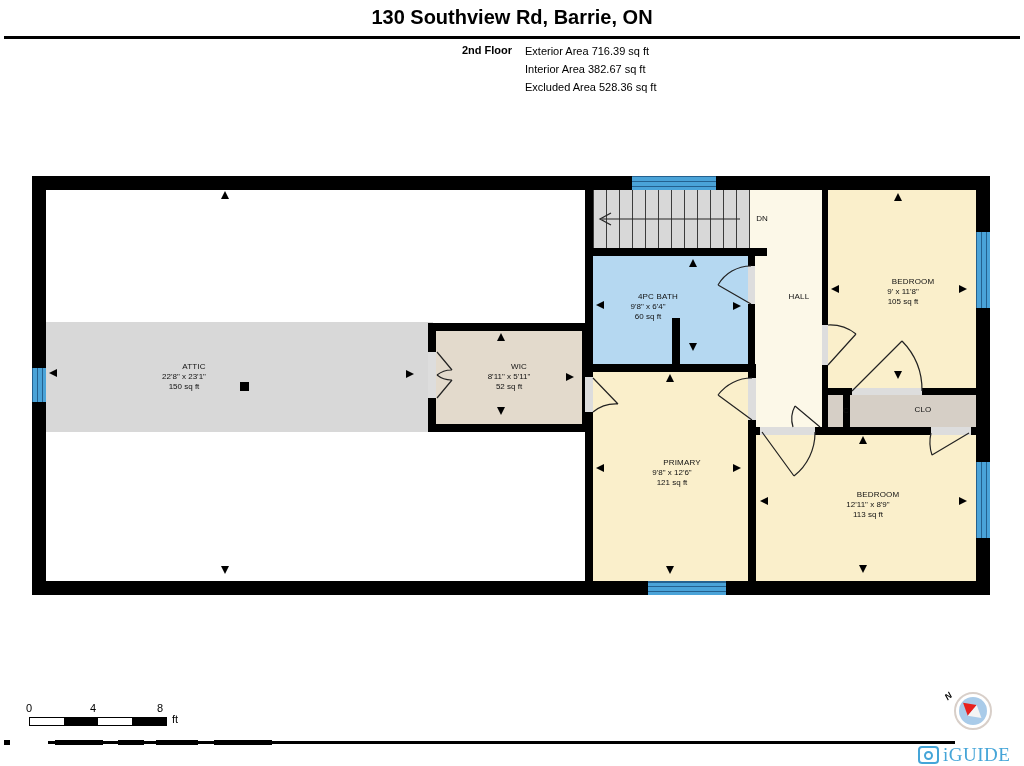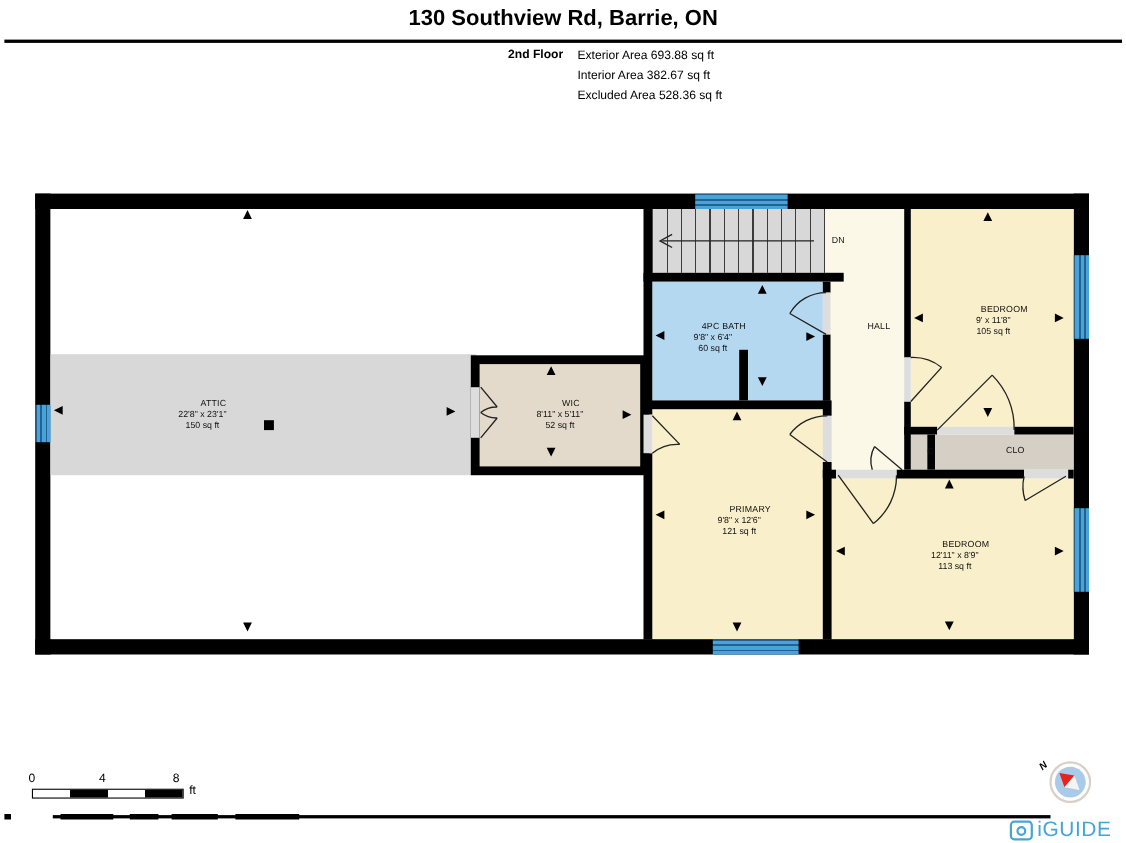--- a/index.html
+++ b/index.html
@@ -45,34 +45,34 @@
                  background:#fff;border:2px solid #d8cfc9;}
   #compass .face{position:absolute;left:5px;top:5px;width:28px;height:28px;border-radius:50%;background:#a9cbe9;}
   #compass .needle{position:absolute;left:11px;top:5px;width:16px;height:28px;transform:rotate(-50deg);}
   #compass .red{position:absolute;left:1px;top:1px;width:0;height:0;
                 border-left:7px solid transparent;border-right:7px solid transparent;border-bottom:12px solid #e8211d;}
   #compass .white{position:absolute;left:1px;top:13px;width:0;height:0;
                 border-left:7px solid transparent;border-right:7px solid transparent;border-top:12px solid #f4f4f4;}
   #compass .nlabel{position:absolute;left:-9px;top:-1px;font-size:9px;font-weight:bold;font-style:italic;
                    transform:rotate(-40deg);}
   
-  #brand{position:absolute;left:918px;top:744px;height:22px;display:flex;align-items:center;gap:4px;color:#45a5d8;}
+  #brand{position:absolute;left:918px;top:744px;height:22px;display:flex;align-items:center;gap:4px;color:#45a5d8;font-family:Liberation Serif, serif;}
   #brand .cam{position:relative;width:17px;height:14px;border:2px solid #45a5d8;border-radius:4px;}
   #brand .lens{position:absolute;left:4px;top:2.5px;width:5px;height:5px;border:2px solid #45a5d8;border-radius:50%;}
   #brand .word{font-size:19px;letter-spacing:.5px;}
   svg.overlay{position:absolute;left:0;top:0;pointer-events:none;}
 </style>
 </head>
 <body>
 <div id="page">
 
   <div id="title">130 Southview Rd, Barrie, ON</div>
   <div id="rule"></div>
   <div id="floor-label">2nd Floor</div>
-  <div class="statline" style="top:45px;">Exterior Area 693.88 sq ft</div>
+  <div class="statline" style="top:45px;">Exterior Area 716.39 sq ft</div>
   <div class="statline" style="top:63px;">Interior Area 382.67 sq ft</div>
   <div class="statline" style="top:81px;">Excluded Area 528.36 sq ft</div>
 
   <div class="wall" style="left:32px;top:176px;width:958px;height:14px;"></div>
   <div class="wall" style="left:32px;top:581px;width:958px;height:14px;"></div>
   <div class="wall" style="left:32px;top:176px;width:14px;height:419px;"></div>
   <div class="wall" style="left:976px;top:176px;width:14px;height:419px;"></div>
 
   <div class="room" style="left:46px;top:190px;width:539px;height:391px;background:#fff;"></div>
   <div class="room" style="left:46px;top:322px;width:387px;height:110px;background:#d8d8d8;"></div>

